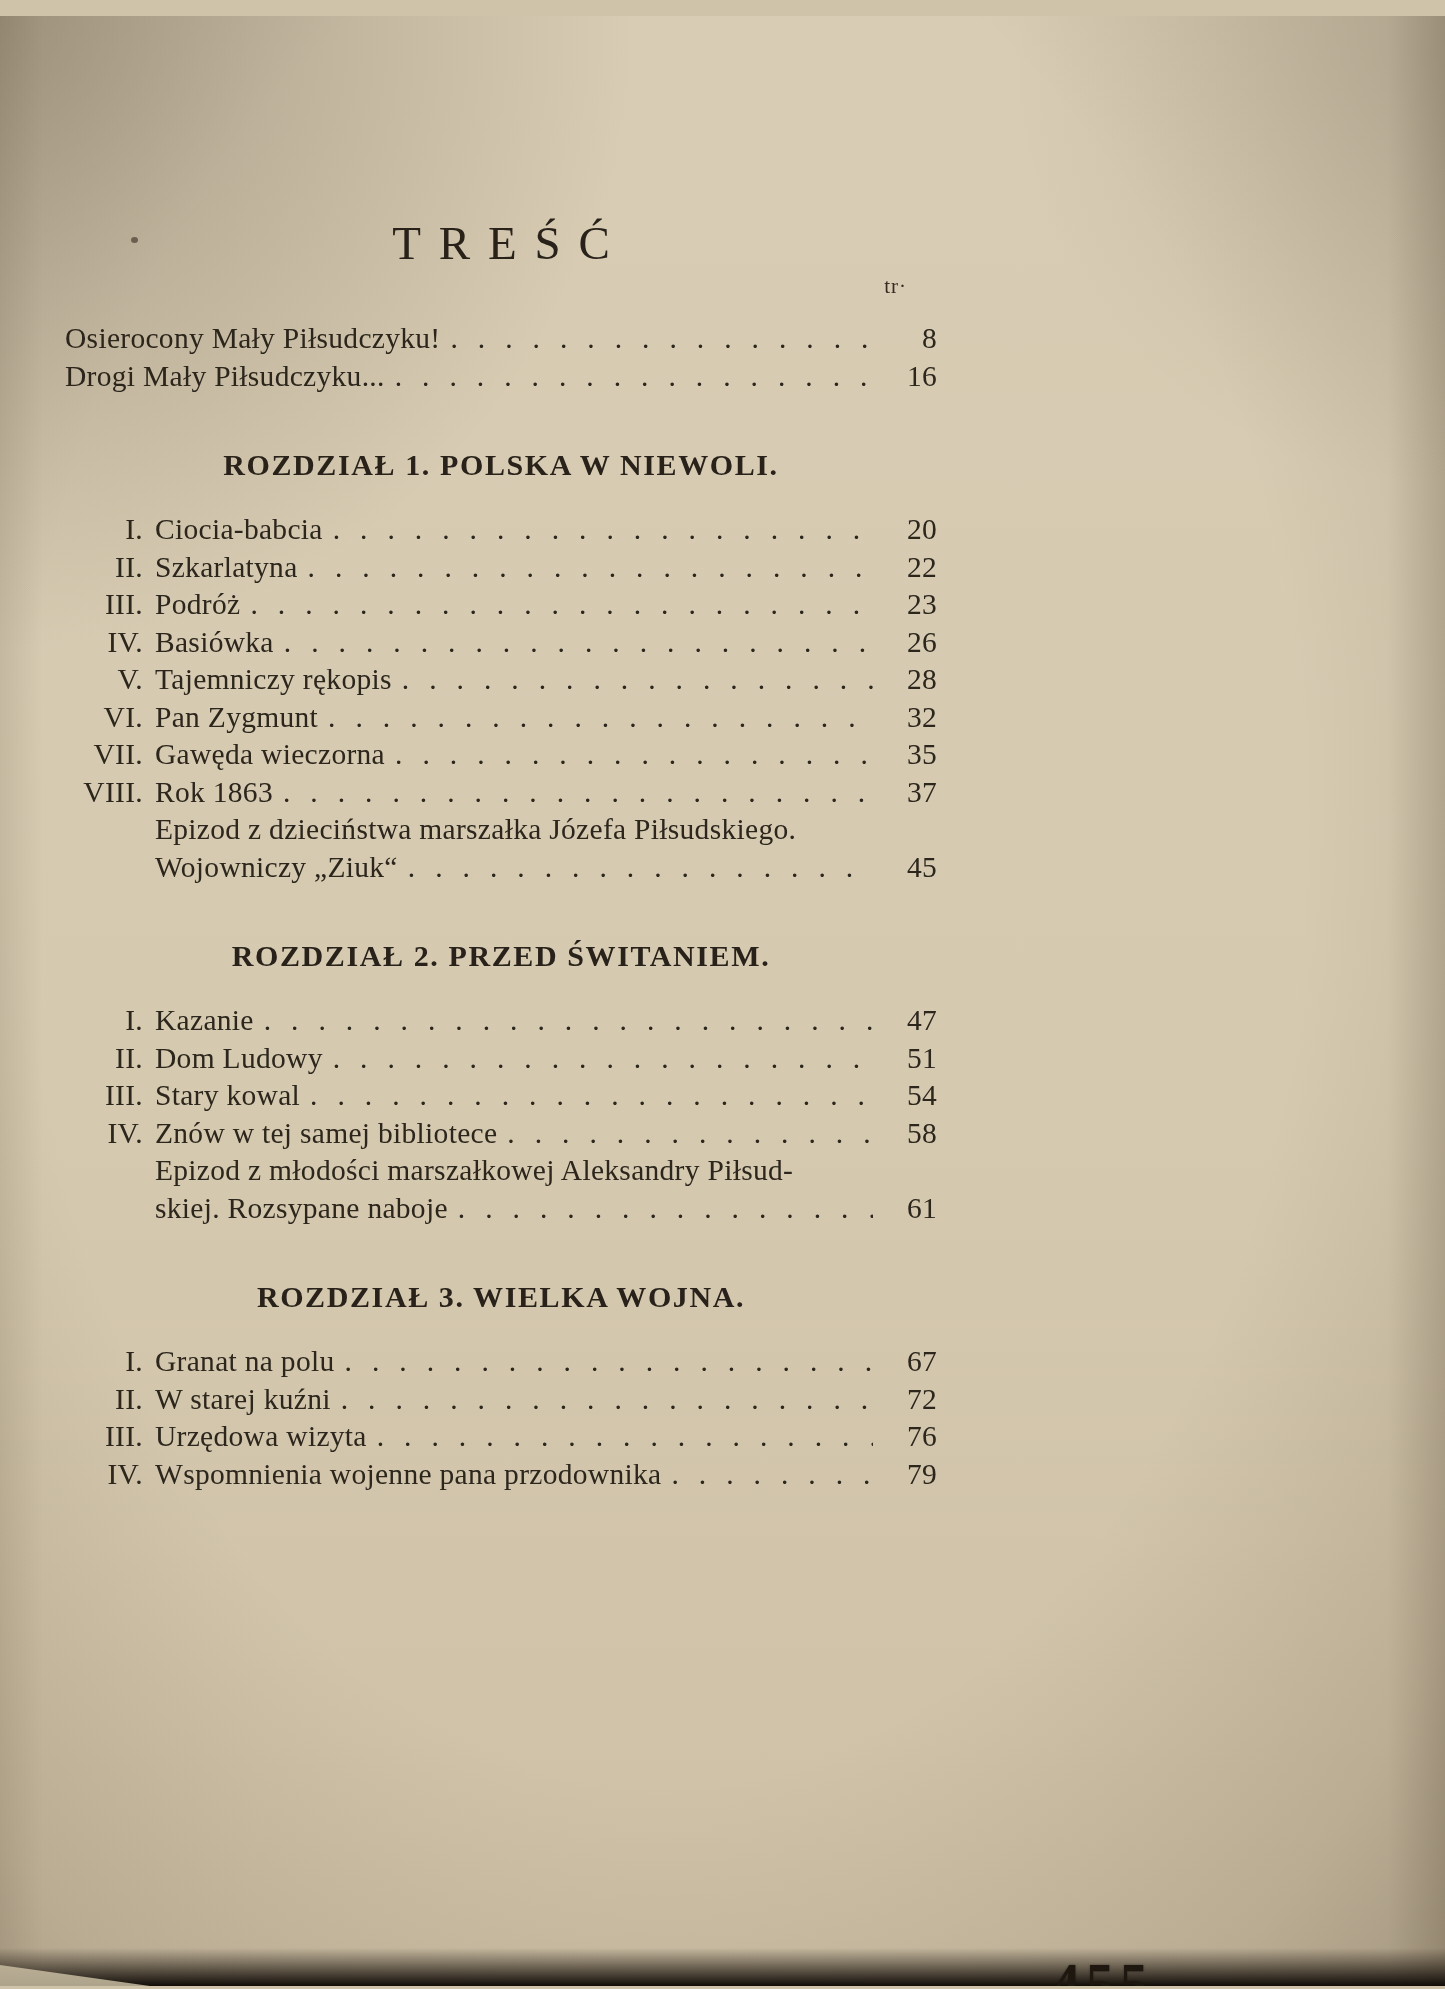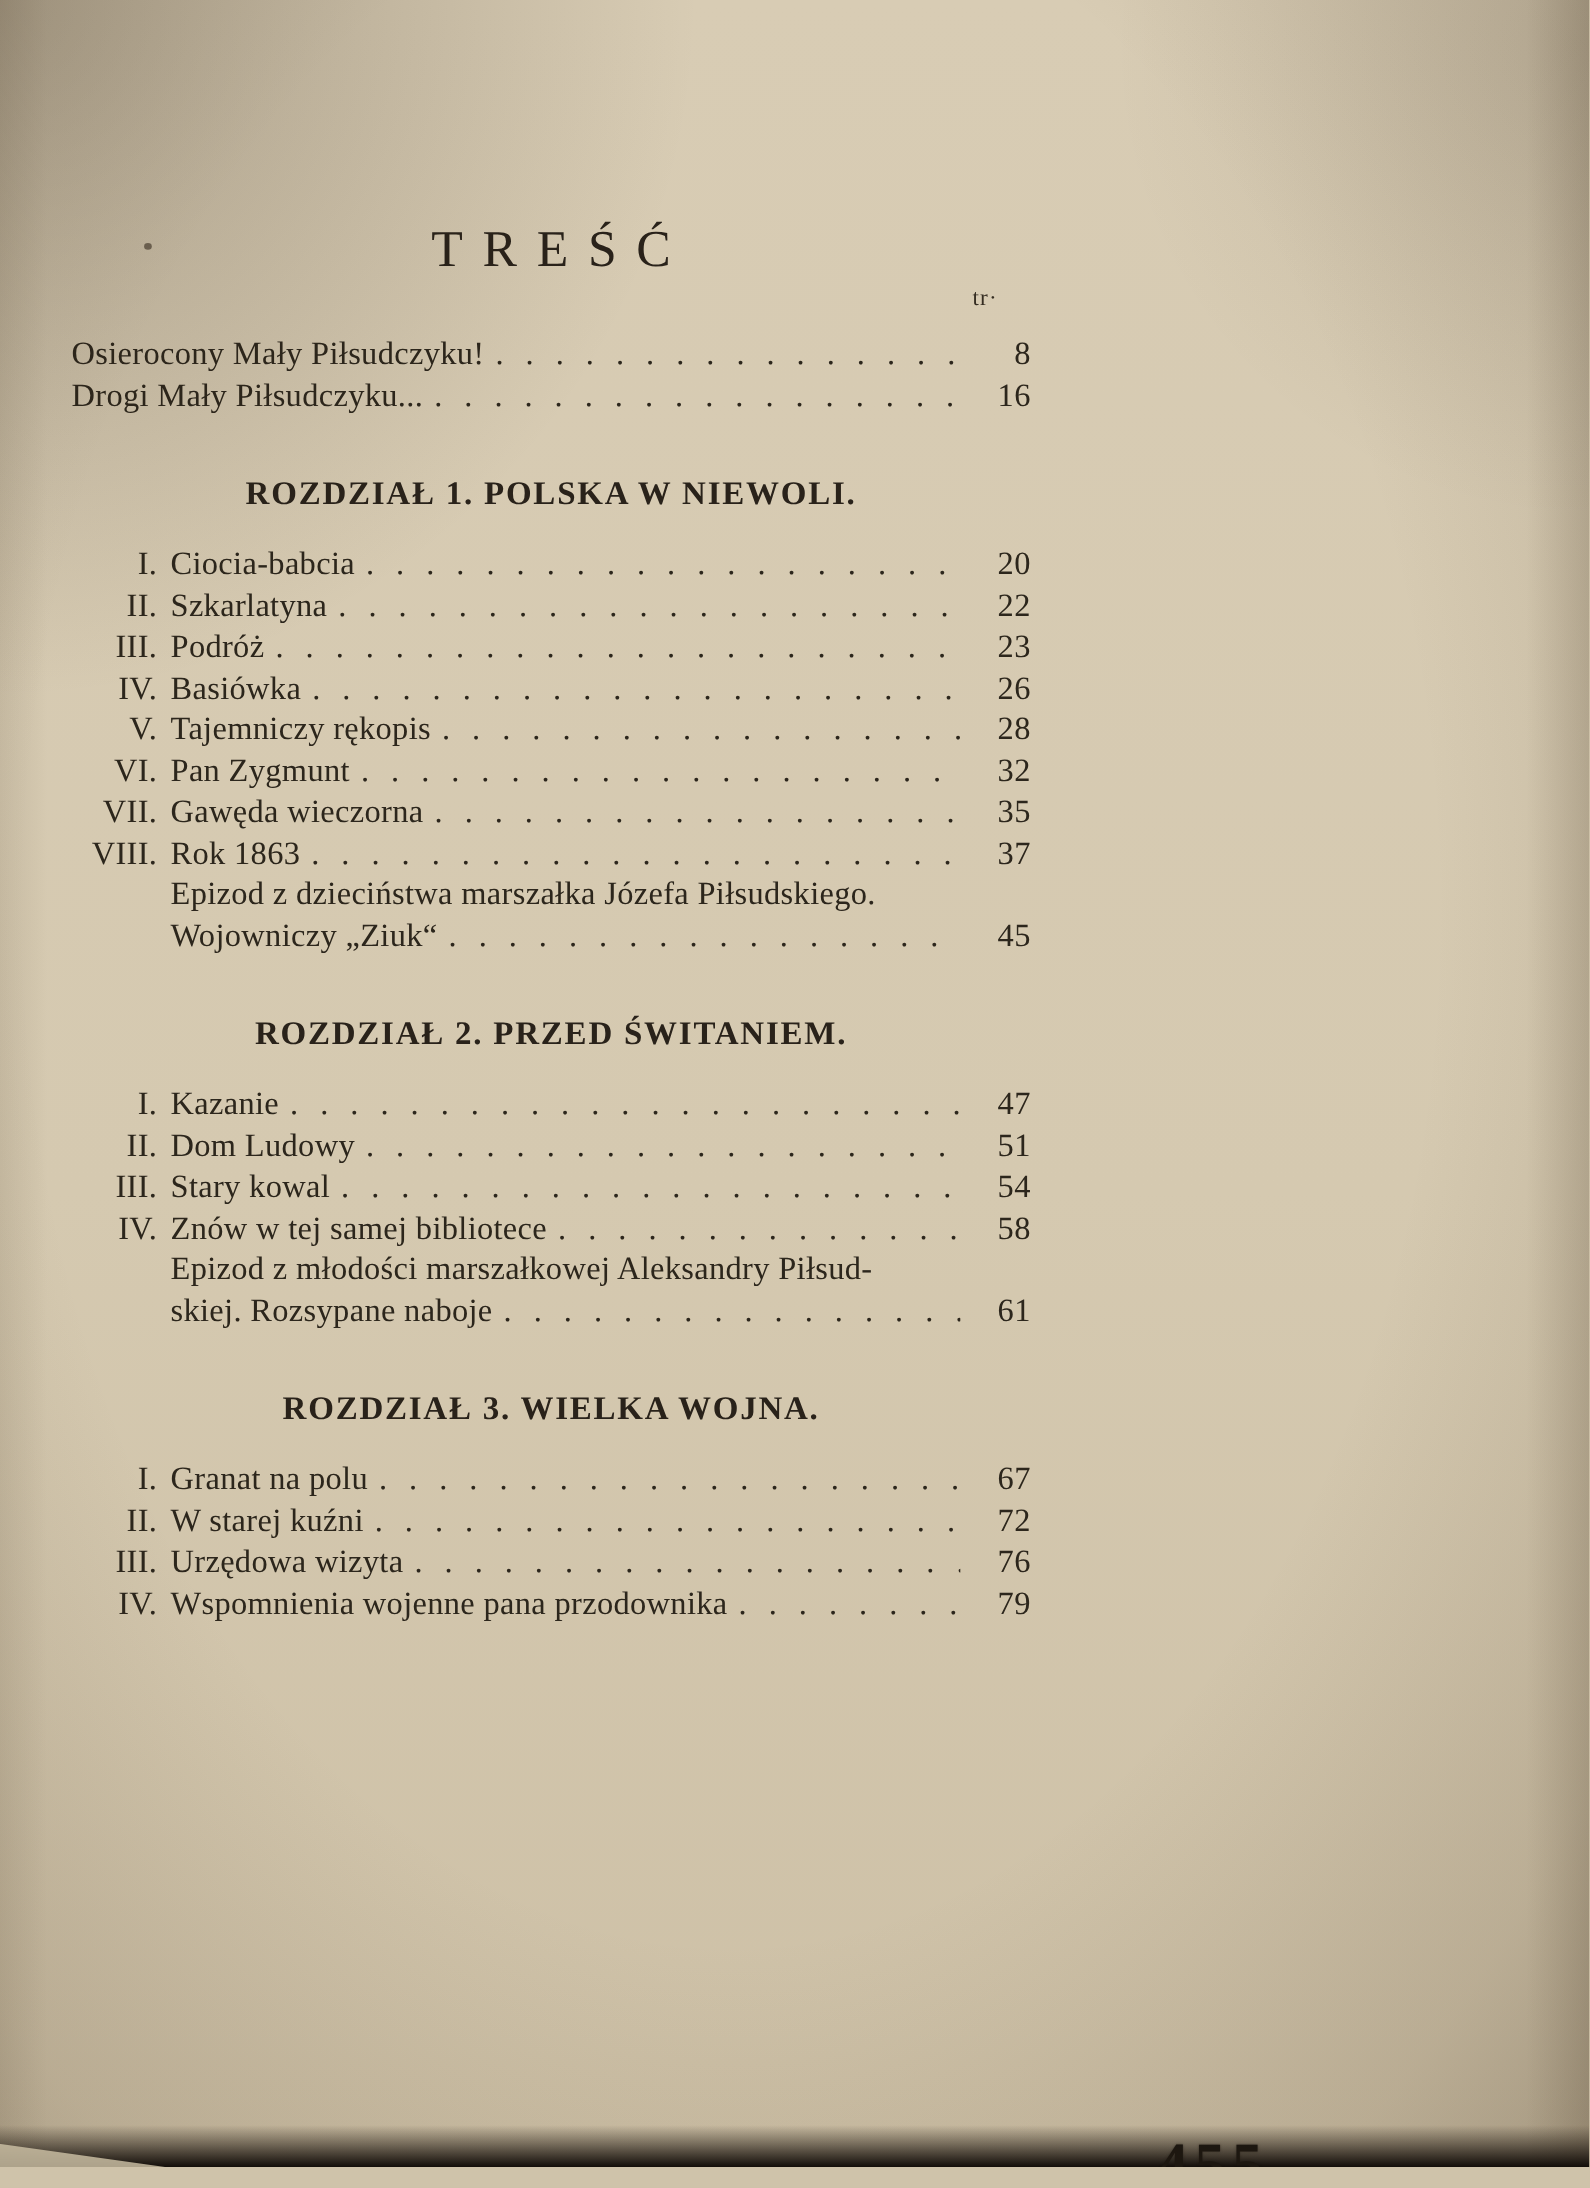--- a/index.html
+++ b/index.html
@@ -4,21 +4,21 @@
 <style>
   html, body {
     margin: 0;
     padding: 0;
     background: #cfc3aa;
   }
   .scan {
     position: relative;
     width: 1445px;
     height: 1970px;
-    margin: 0 auto;
+    margin: 16px auto;
     overflow: hidden;
     background: linear-gradient(180deg, #d8ccb4 0%, #d5c9b0 55%, #cdc0a6 100%);
     font-family: "Liberation Serif", "DejaVu Serif", serif;
     color: #2c261c;
   }
   
   .vignette {
     position: absolute;
     inset: 0;
     pointer-events: none;

